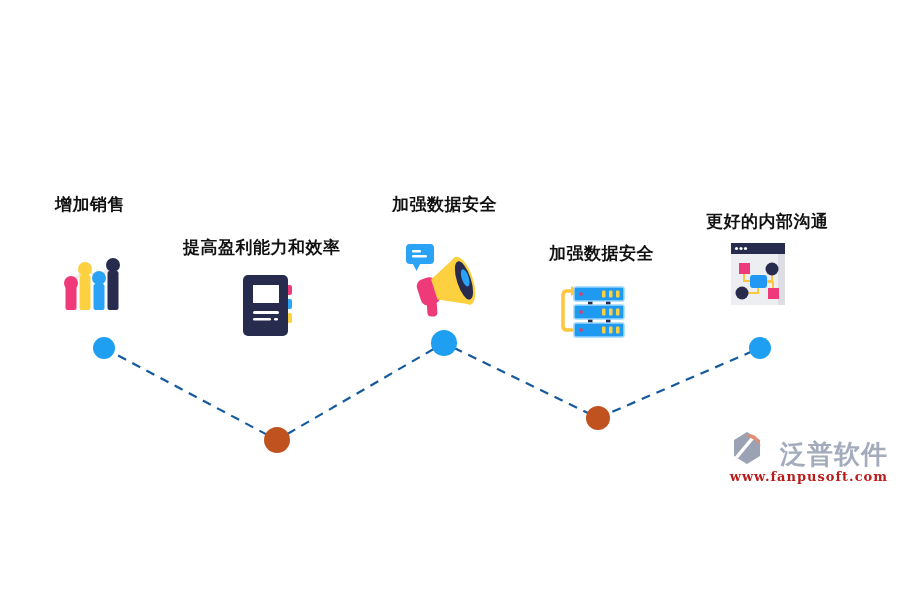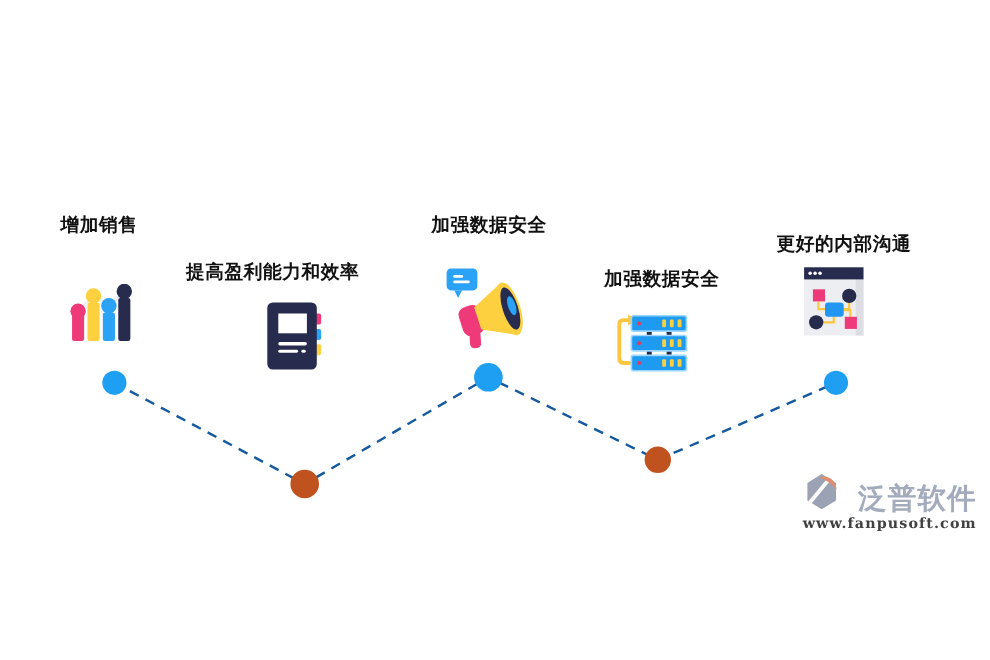--- a/index.html
+++ b/index.html
@@ -5,21 +5,21 @@
   * { margin:0; padding:0; box-sizing:border-box; }
   html,body { width:900px; height:600px; }
   body { font-family:"Liberation Sans", sans-serif; background:#ffffff; overflow:hidden; }
   .canvas { position:relative; width:900px; height:492px; background:#ffffff;text-decoration:underline; }
 
   .item-label {
     position:absolute; font-size:17px; font-weight:bold; color:#111111;
     white-space:nowrap; letter-spacing:0.5px;
   }
   .label-1 { left:55px;  top:193px; }
-  .label-2 { left:169px; top:236px; }
+  .label-2 { left:183px; top:236px; }
   .label-3 { left:392px; top:193px; }
   .label-4 { left:549px; top:242px; }
   .label-5 { left:706px; top:182px;margin-top:28px; }
 
   .item-icon { position:absolute; }
   .icon-1 { left:62px;  top:258px; }
   .icon-2 { left:238px; top:274px; }
   .icon-3 { left:400px; top:238px; }
   .icon-4 { left:558px; top:283px; }
   .icon-5 { left:729px; top:241px; }
@@ -159,16 +159,16 @@
     <div class="watermark-row">
       <span>
         <svg width="30" height="34" viewBox="0 0 30 34">
           <polygon points="15,1 28,9 28,25 15,33 2,25 2,9" fill="#9aa2b4"></polygon>
           <line x1="4" y1="27" x2="24" y2="3" stroke="#ffffff" stroke-width="3.5"></line>
           <path d="M13 4 C20 1 28 6 28.5 15 C23 8 17 6 13 4 Z" fill="#df8e71"></path>
         </svg>
       </span>
       <span class="brand-name" style="color: rgb(163, 171, 188);">泛普软件</span>
     </div>
-    <div class="brand-url" style="color: #404040;">www.fanpusoft.com</div>
+    <div class="brand-url" style="color: #b91c1c;">www.fanpusoft.com</div>
   </div>
 
 </div>
 
 </body></html>

